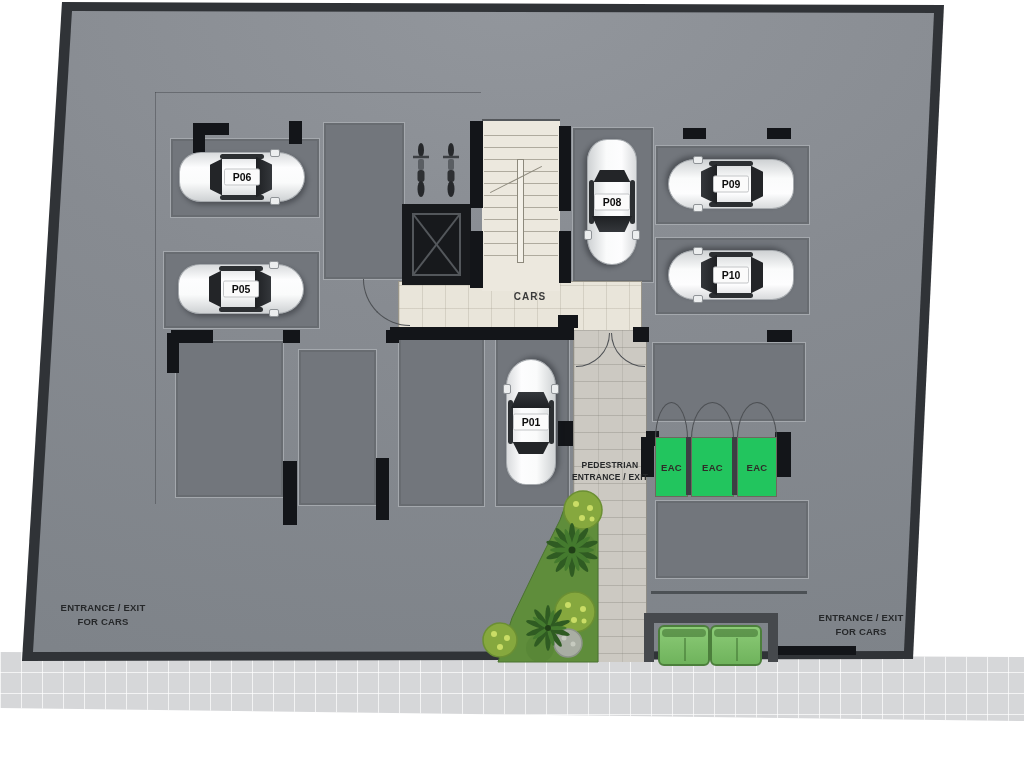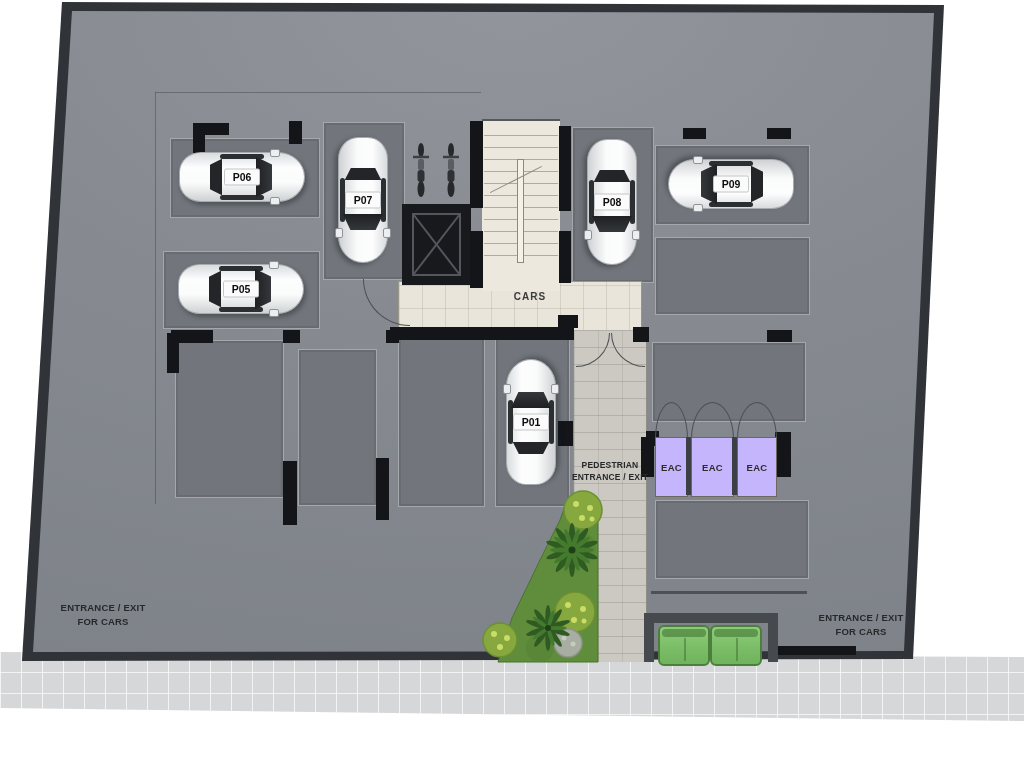--- a/index.html
+++ b/index.html
@@ -61,21 +61,21 @@
       border-bottom-width:1.5px;border-bottom-right-radius:100%;}
   #door-ped-r{left:611px;top:333px;width:33px;height:33px;border-left-width:1.5px;
       border-bottom-width:1.5px;border-bottom-left-radius:100%;}
   .eac-arc{border-top-width:1.5px;border-left-width:1.5px;border-right-width:1.5px;
       border-radius:50% 50% 0 0/100% 100% 0 0;}
 
   
   #elevator{position:absolute;left:402px;top:204px;width:69px;height:81px;background:#17191c;}
 
   
-  .eac{position:absolute;background:#c4b5fd;border:1px solid #6e675e;
+  .eac{position:absolute;background:#22c55e;border:1px solid #6e675e;
        display:flex;align-items:center;justify-content:center;
        font:bold 9.5px "Liberation Sans",sans-serif;color:#2f2c28;letter-spacing:.3px;}
   .eac-div{position:absolute;background:#3c3f43;}
 
   
   .bench{position:absolute;width:48px;height:37px;border-radius:6px;
     background:linear-gradient(180deg,#8ccb77,#6fb35c);border:2px solid #4c7f3c;}
   .bench .back{position:absolute;left:2px;right:2px;top:2px;height:8px;border-radius:4px;
     background:rgba(60,110,45,.55);}
   .bench .split{position:absolute;left:50%;top:11px;bottom:3px;width:2px;
@@ -327,32 +327,20 @@
         <div class="body"></div>
         <div class="sw-t"></div>
         <div class="sw-b"></div>
         <div class="ws"></div>
         <div class="rw"></div>
         <div class="mir mt"></div>
         <div class="mir mb"></div>
       </div>
     <div class="plate">P05</div>
   </div>
-  <div class="car" style="left:337px;top:136px;width:52px;height:128px;--rot:90deg">
-    <div class="gfx">
-        <div class="body"></div>
-        <div class="sw-t"></div>
-        <div class="sw-b"></div>
-        <div class="ws"></div>
-        <div class="rw"></div>
-        <div class="mir mt"></div>
-        <div class="mir mb"></div>
-      </div>
-    <div class="plate">P07</div>
-  </div>
   <div class="car" style="left:586px;top:138px;width:52px;height:128px;--rot:90deg">
     <div class="gfx">
         <div class="body"></div>
         <div class="sw-t"></div>
         <div class="sw-b"></div>
         <div class="ws"></div>
         <div class="rw"></div>
         <div class="mir mt"></div>
         <div class="mir mb"></div>
       </div>
@@ -362,20 +350,32 @@
     <div class="gfx">
         <div class="body"></div>
         <div class="sw-t"></div>
         <div class="sw-b"></div>
         <div class="ws"></div>
         <div class="rw"></div>
         <div class="mir mt"></div>
         <div class="mir mb"></div>
       </div>
     <div class="plate">P09</div>
+  </div>
+  <div class="car" style="left:667px;top:249px;width:128px;height:52px;--rot:180deg">
+    <div class="gfx">
+        <div class="body"></div>
+        <div class="sw-t"></div>
+        <div class="sw-b"></div>
+        <div class="ws"></div>
+        <div class="rw"></div>
+        <div class="mir mt"></div>
+        <div class="mir mb"></div>
+      </div>
+    <div class="plate">P10</div>
   </div>
   <div class="car" style="left:505px;top:358px;width:52px;height:128px;--rot:-90deg">
     <div class="gfx">
         <div class="body"></div>
         <div class="sw-t"></div>
         <div class="sw-b"></div>
         <div class="ws"></div>
         <div class="rw"></div>
         <div class="mir mt"></div>
         <div class="mir mb"></div>

